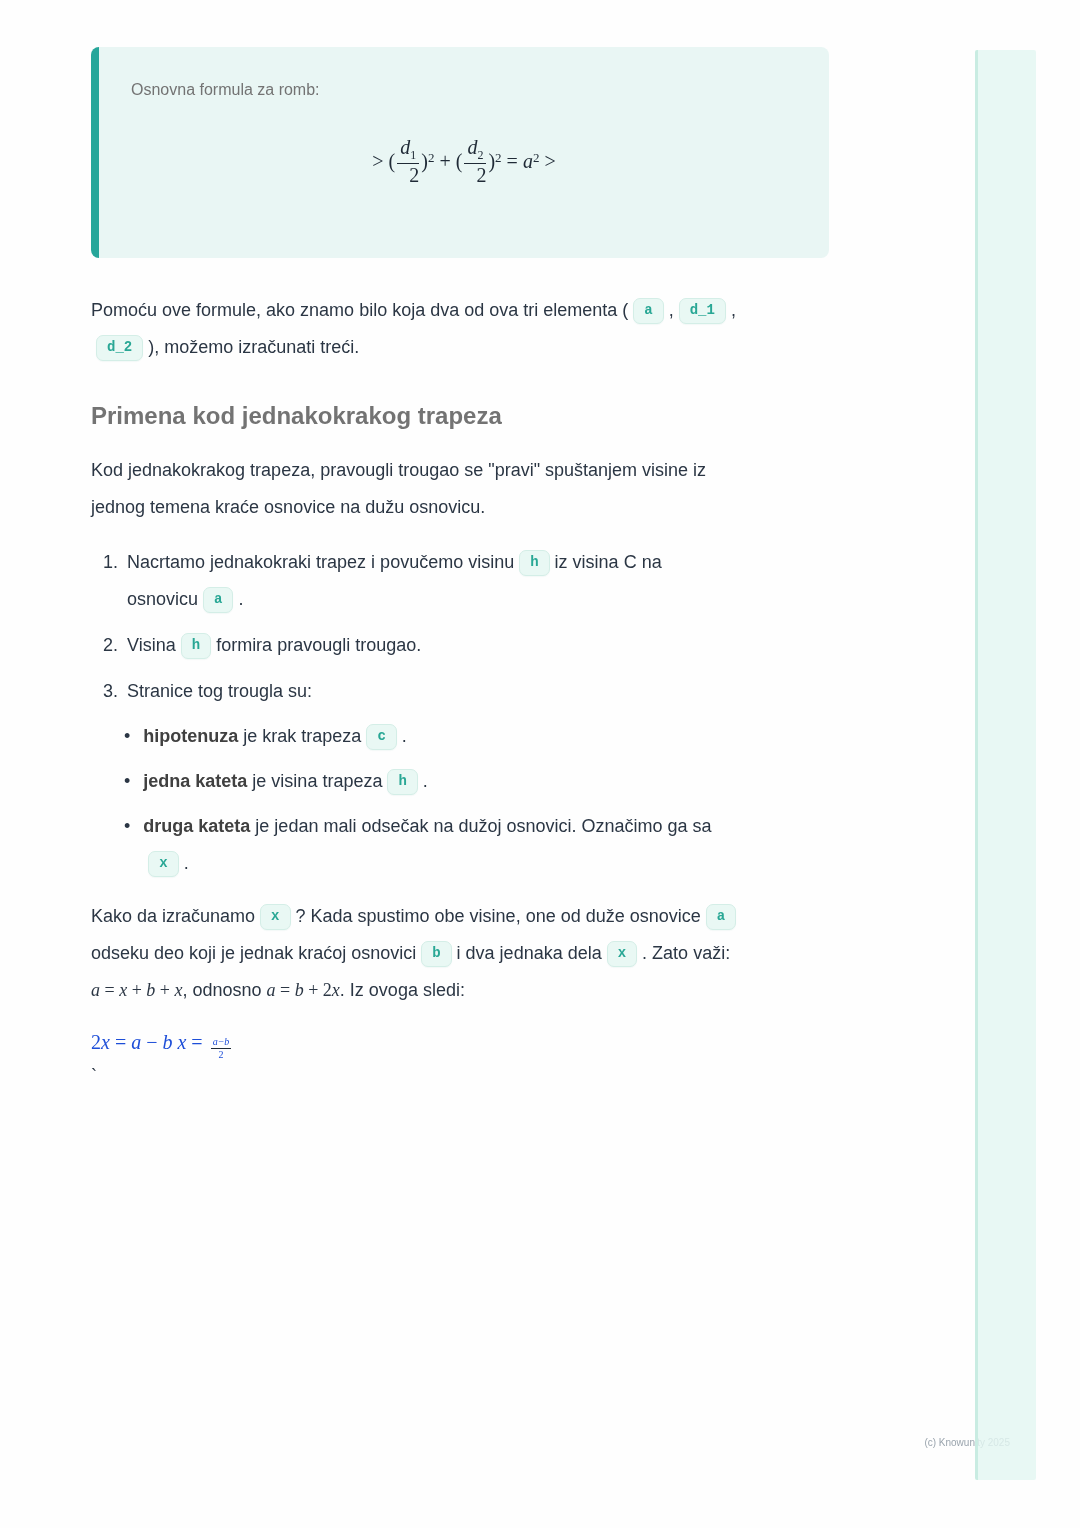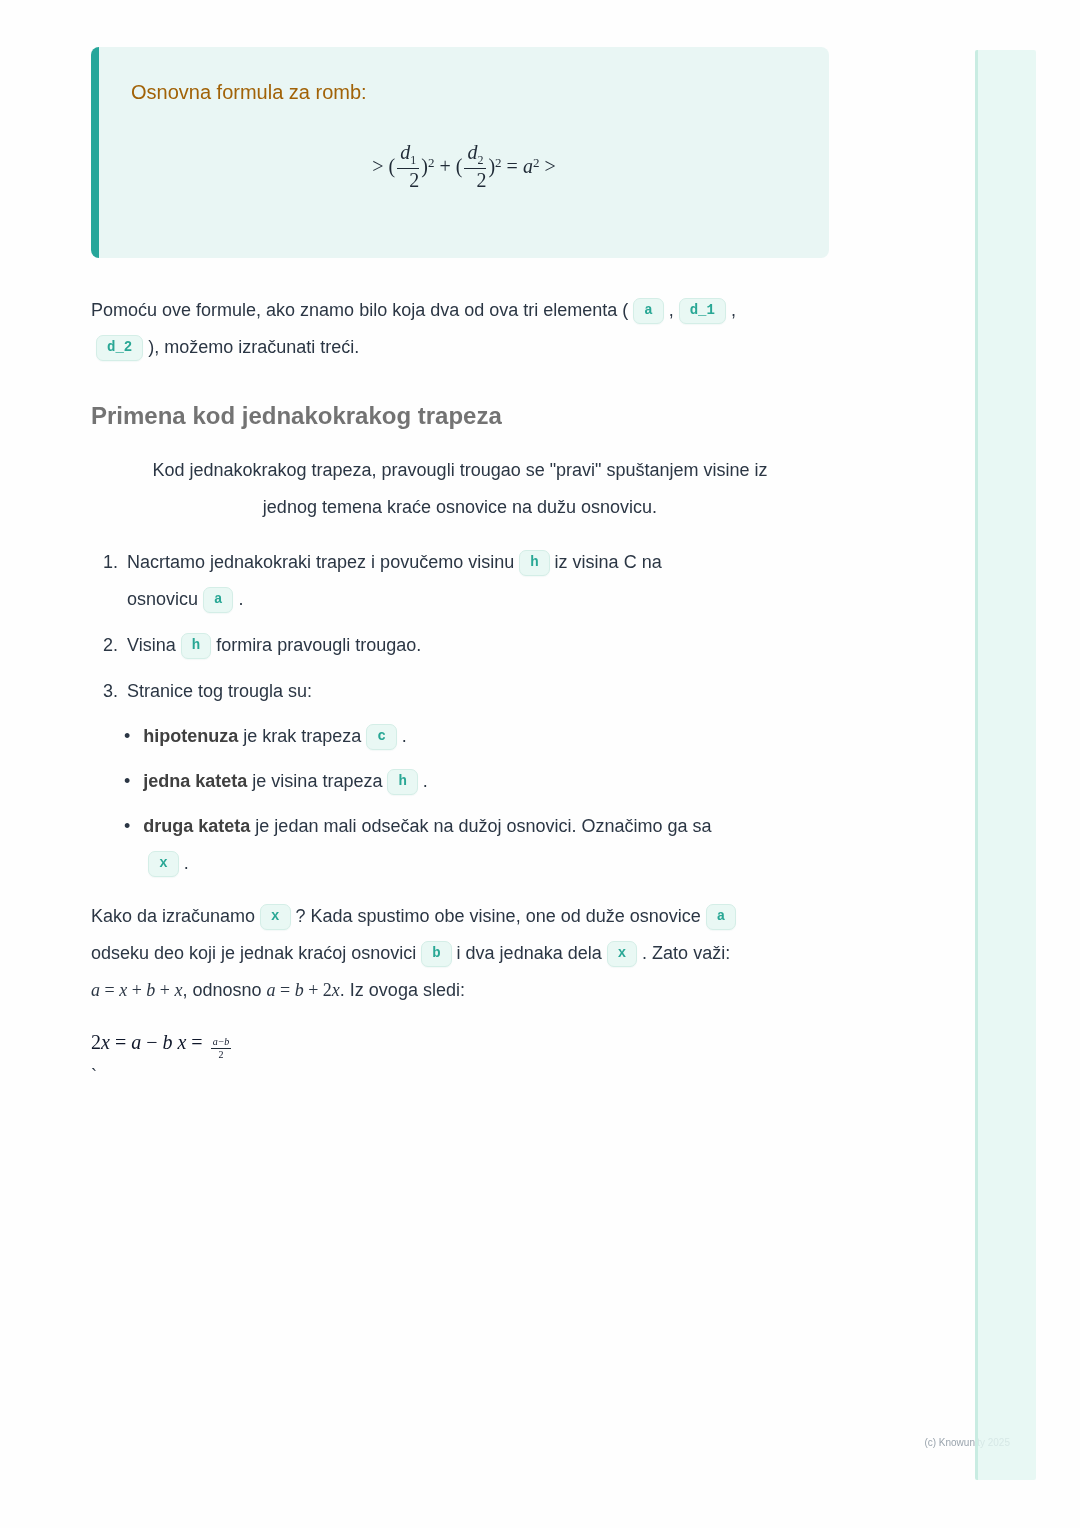--- a/index.html
+++ b/index.html
@@ -18,22 +18,22 @@
   
   .callout {
     box-sizing:border-box;
     width:738px; height:211px;
     background:#e9f6f4;
     border-left:8px solid #26a69a;
     border-radius:8px;
     padding:34px 32px 0 32px;
   }
   .callout-title {
-    font-size:20px;
-    color:#a16207;
+    font-size:16px;
+    color:#737373;
   }
   .formula {
     margin-top:38px;
     text-align:center;
     font-family:"Liberation Serif", serif;
     font-size:20px;
     color:#1f2a36;
   }
   .formula .mi { font-style:italic; }
   .frac {
@@ -43,21 +43,21 @@
     margin:0 2px;
     line-height:1.05;
   }
   .frac .num { display:block; padding:0 3px 1px 3px; border-bottom:1.3px solid #1f2a36; }
   .frac .den { display:block; padding-top:1px; }
   .frac sub { font-size:12px; }
   sup.pw { font-size:13px; vertical-align:6px; }
   
   .para { font-size:18px; line-height:37px; }
   .p1 { margin-top:34px; }
-  .p2 { margin-top:20px;text-align:center; }
+  .p2 { margin-top:20px; }
   .p3 { margin-top:16px; }
   h2.section {
     margin:34px 0 0 0;
     font-size:24px; font-weight:bold;
     color:#737373;
     line-height:32px;
   }
   
   .badge {
     display:inline-block;
@@ -83,21 +83,21 @@
   .bli { display:flex; padding-left:33px; margin-top:8px; font-size:18px; line-height:37px; }
   .bdot { flex:0 0 auto; margin-right:13px; font-size:18px; }
   .bli b { font-weight:bold; color:#404040; }
   
   .m { font-family:"Liberation Serif", serif; }
   .m i { font-style:italic; }
   .mathline {
     margin-top:22px;
     font-family:"Liberation Serif", serif;
     font-size:20px;
-    color:#0f172a;
+    color:#1d4ed8;
   }
   .mathline .sfrac {
     display:inline-block; vertical-align:-9px; text-align:center; line-height:1.0;
     font-size:10px; margin-left:3px;
   }
   .mathline .sfrac .num { display:block; border-bottom:1.2px solid #1f2a36; padding:0 2px 1px 2px; font-style:italic; }
   .mathline .sfrac .den { display:block; padding-top:1px; }
   .backtick { display:block; margin-top:6px; font-size:18px; color:#2b3644; }
   
   .edge-strip {

